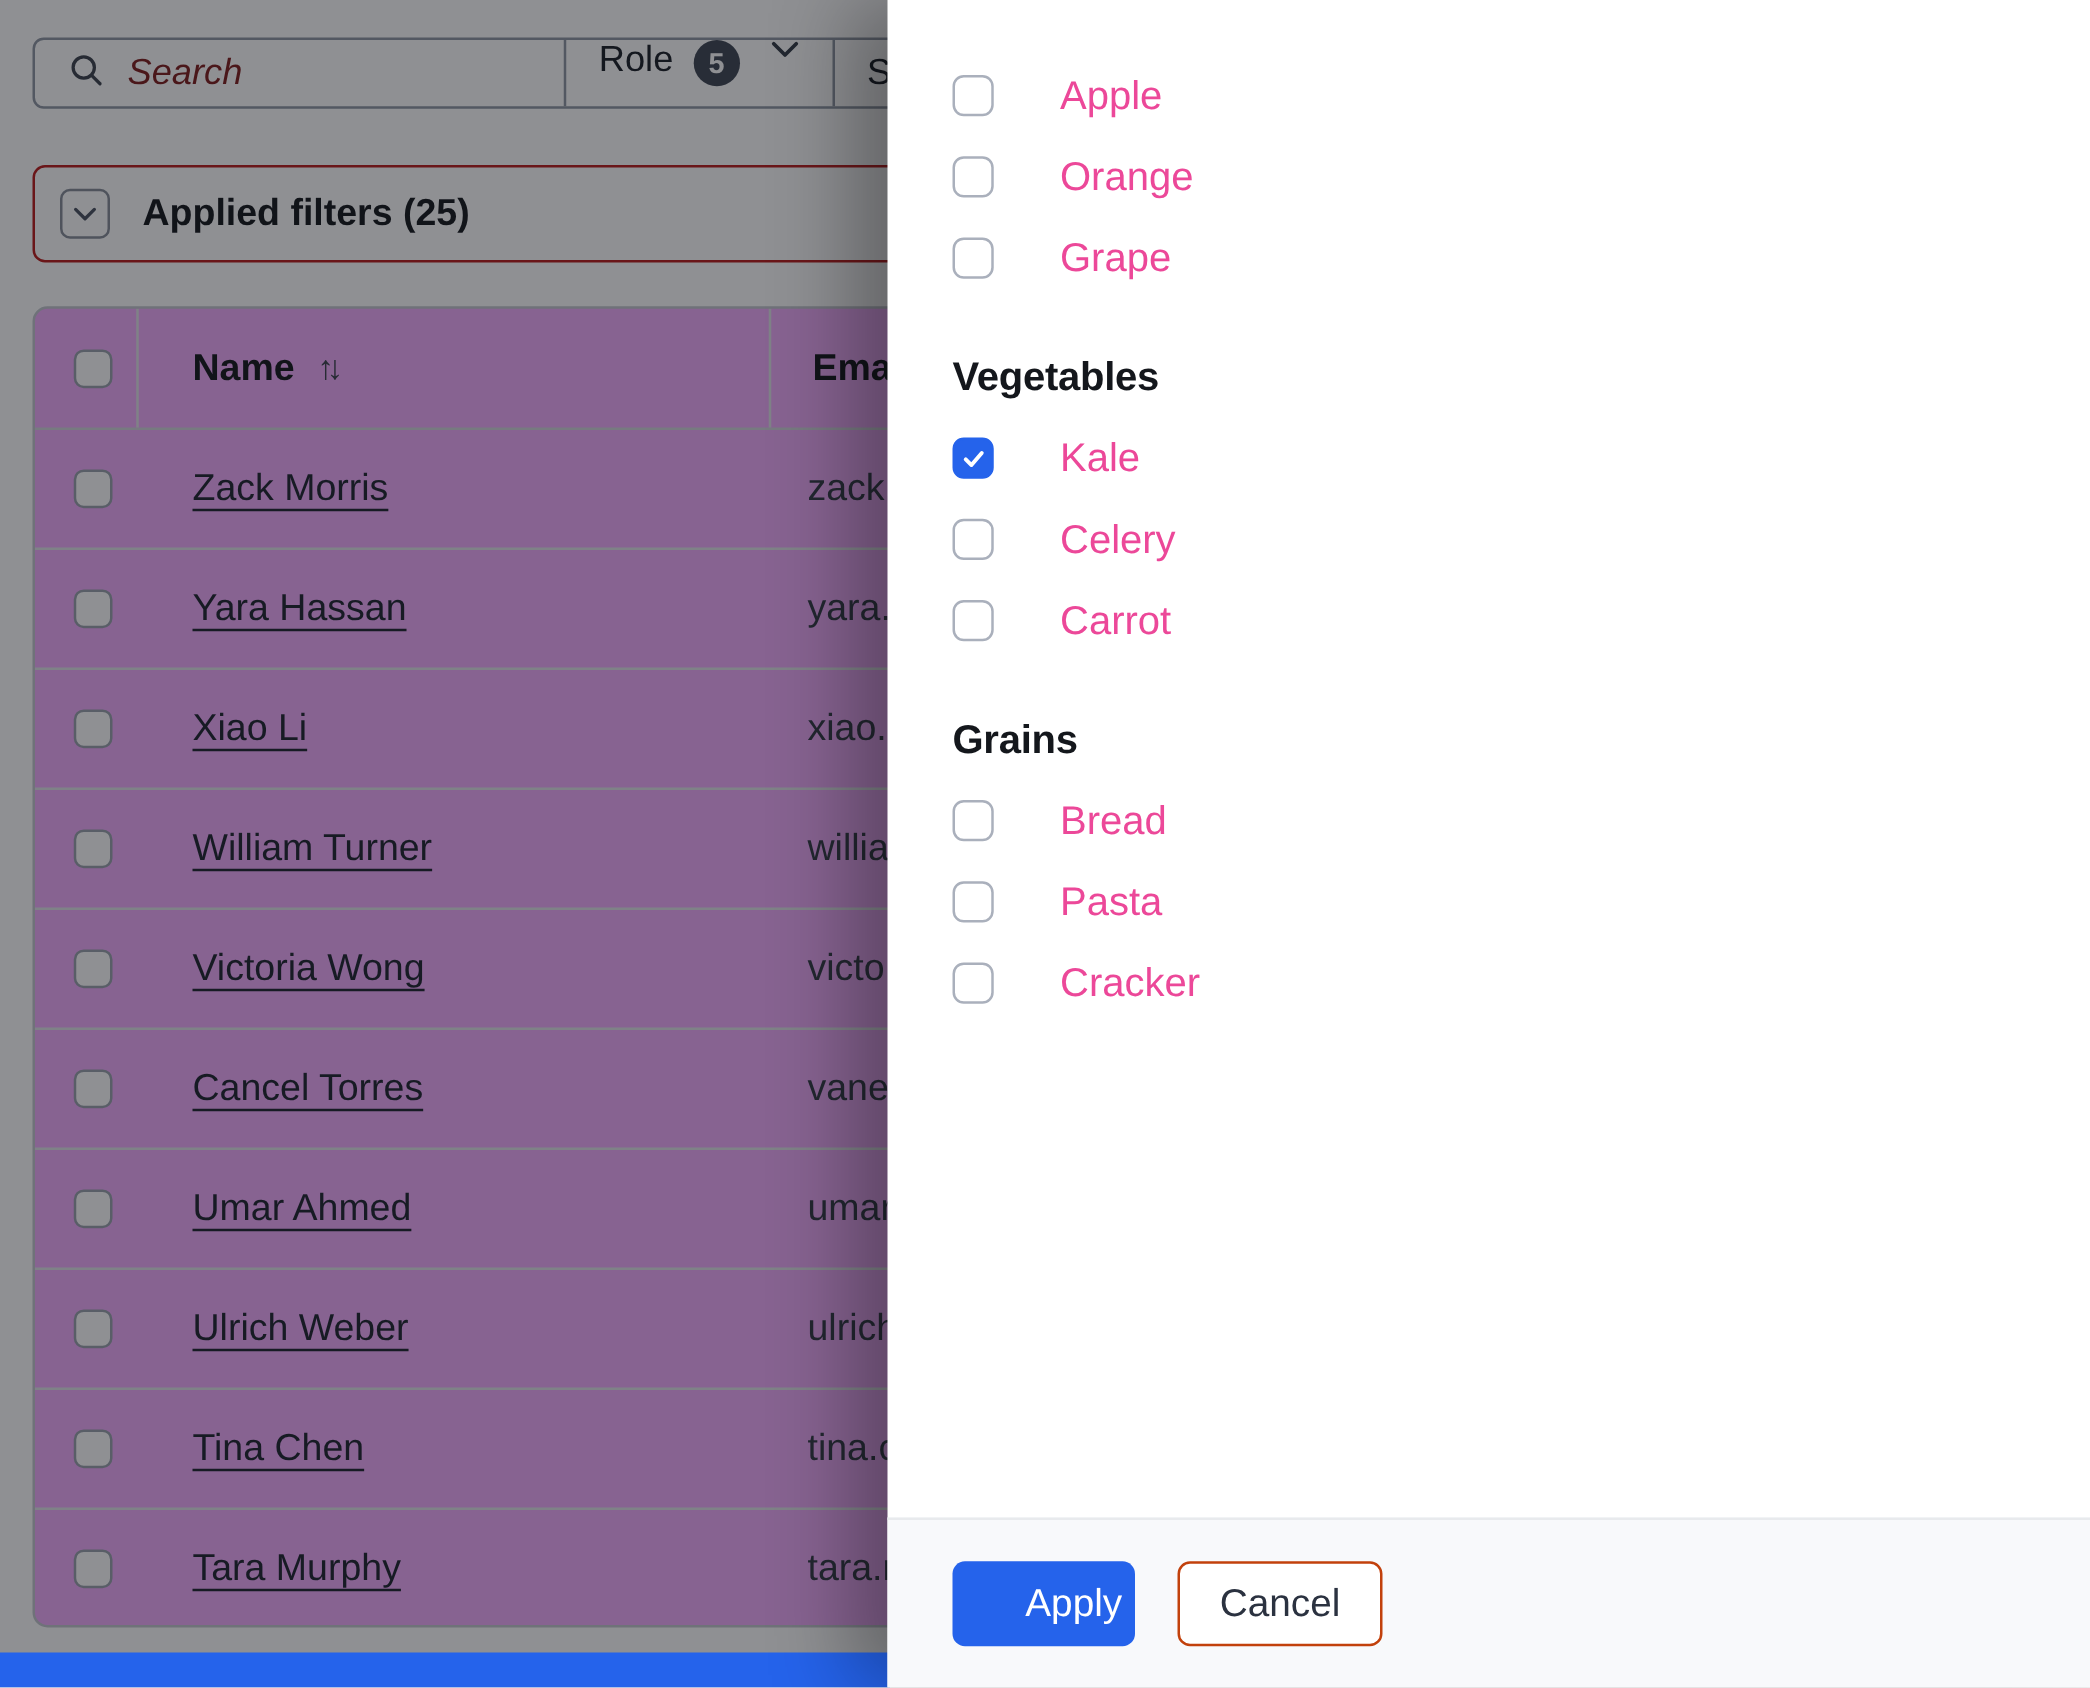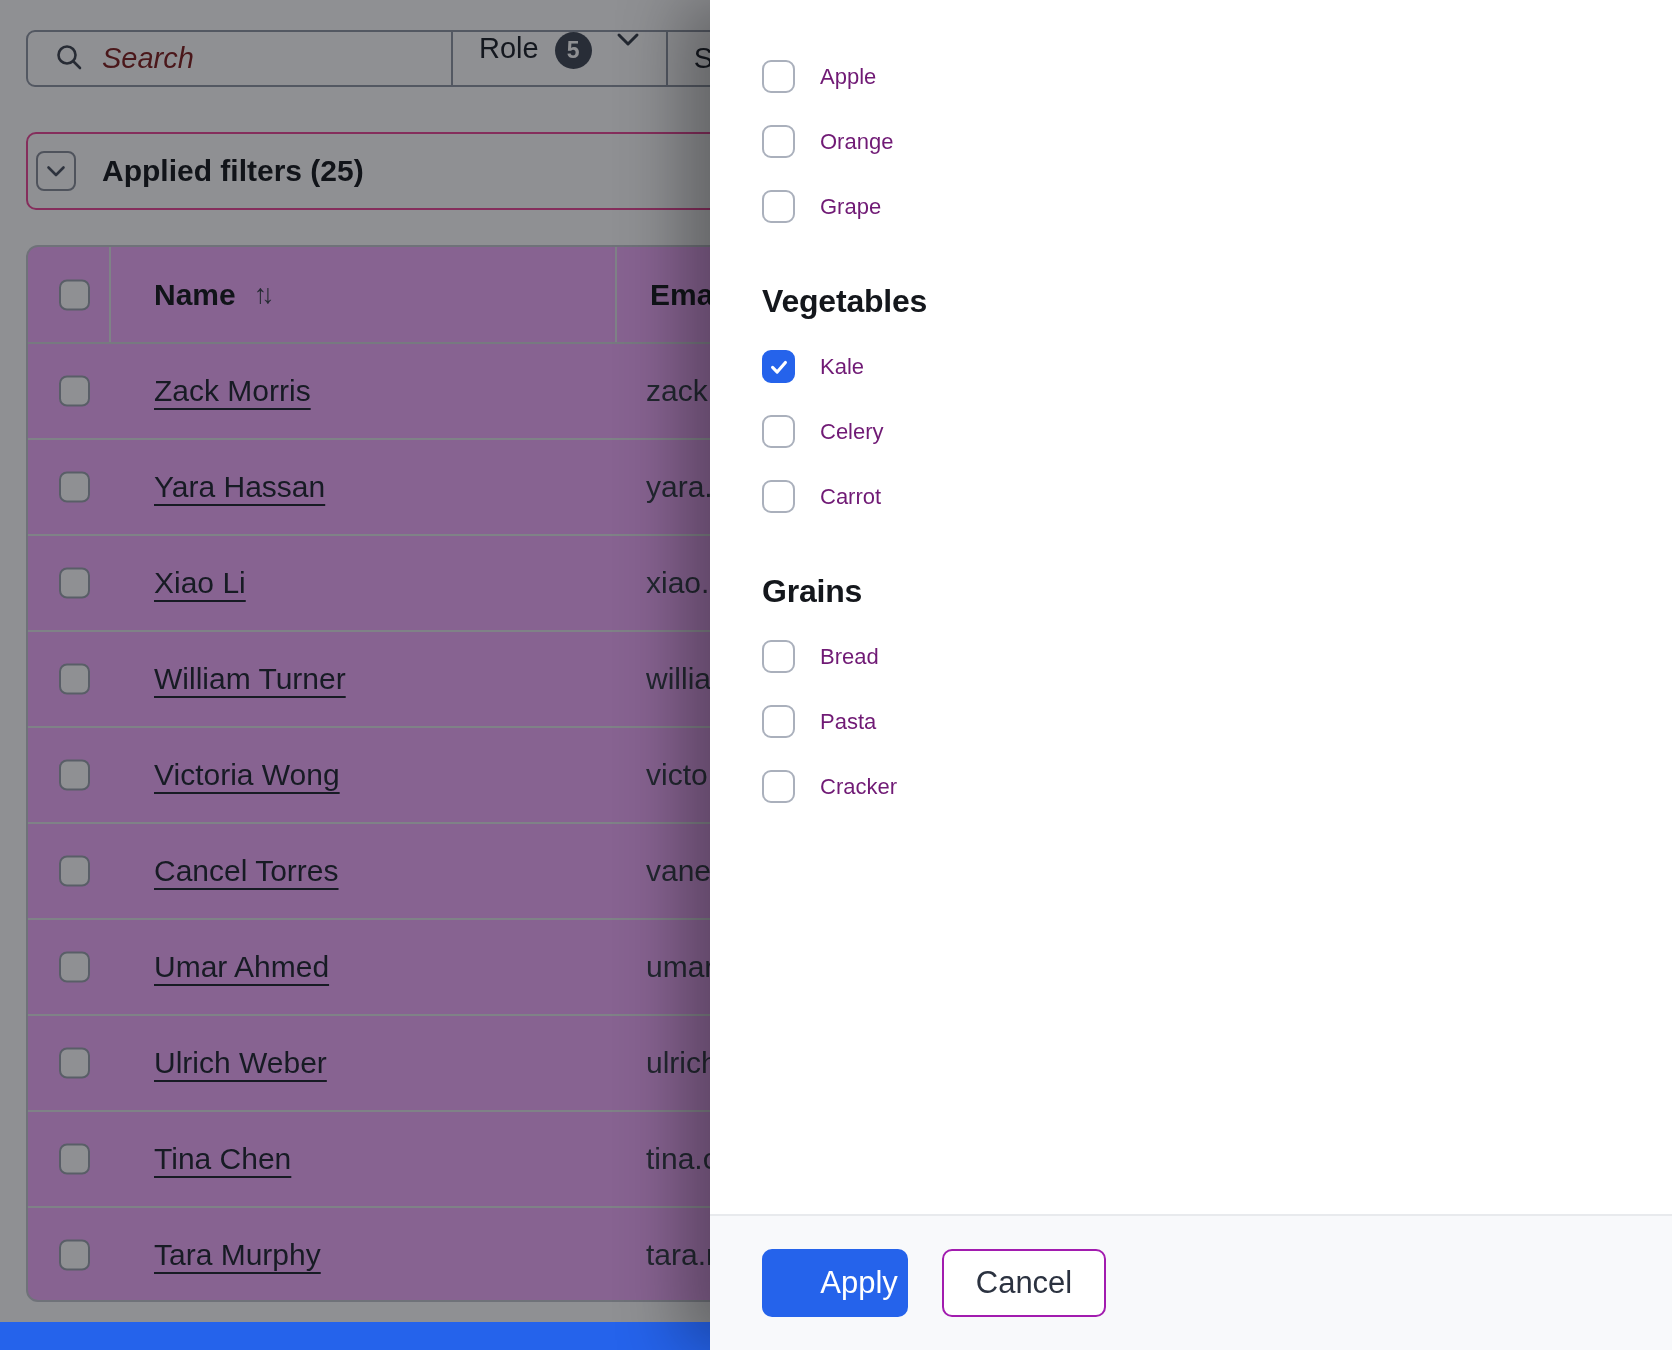--- a/index.html
+++ b/index.html
@@ -24,22 +24,22 @@
   .role-label { font-size:29px; color:#1a1e26; }
   .count-badge {
     min-width:37px; height:37px; border-radius:19px; background:#3f4754; color:#fff;
     display:grid; place-items:center; font-size:23px; font-weight:600; padding:0 8px;
   }
   .chev { margin-left:8px; display:grid; place-items:center; }
   .status-seg { display:flex; align-items:center; padding-left:26px; font-size:29px; color:#1a1e26; }
 
   .applied {
     position:absolute; left:26px; top:132px; width:1220px; height:78px;
-    border:2px solid #ec4899; border-radius:10px; background:#fff;
-    display:flex; align-items:center; gap:26px; padding-left:8px;
+    border:2px solid #b91c1c; border-radius:10px; background:#fff;
+    display:flex; align-items:center; gap:26px; padding-left:20px;
   }
   .applied-chevbox {
     width:40px; height:40px; border:2px solid #878d99; border-radius:8px;
     display:grid; place-items:center; background:#fff;
   }
   .applied-label { font-size:30px; font-weight:700; color:#14171c; }
 
   .tablecard {
     position:absolute; left:26px; top:245px; width:1220px; height:1057px;
     border:2px solid #c3c7ce; border-radius:12px; background:#f0abfc; overflow:hidden;
@@ -92,30 +92,30 @@
   .funnel-icon i:nth-child(3){ width:15px; }
   .panel-title { margin-left:40px; font-size:37px; font-weight:700; color:#101318; letter-spacing:-0.3px; }
   .close-btn { margin-left:auto; background:none; border:none; cursor:pointer; display:grid; place-items:center; }
 
   .panel-body { flex:1 1 auto; padding:44px 40px 0 52px; overflow:hidden; }
   .fsection + .fsection { margin-top:44px; }
   .fheading { font-size:32px; font-weight:700; color:#14171c; margin-bottom:14px; letter-spacing:-0.2px; }
   .opt { display:flex; align-items:center; gap:25px; height:65px; }
   .opt .cb { width:33px; height:33px; border-radius:9px; border:2px solid #aab0bc; }
   .opt .cb.checked { background:#2563eb; border-color:#2563eb; }
-  .opt-label { font-size:22px; color:#701a75; }
+  .opt-label { font-size:32px; color:#ec4899;margin-left:28px; }
 
   .panel-footer {
     flex:0 0 136px; border-top:2px solid #e8eaed; background:#f8f9fb;
     display:flex; align-items:center; gap:34px; padding-left:52px;
   }
   .btn { height:68px; border-radius:10px; font-size:31px; cursor:pointer;
          font-family:"Liberation Sans","DejaVu Sans",sans-serif; }
   .btn-apply { width:146px; background:#2563eb; border:none; color:#fff; font-weight:500;padding-left:48px; }
-  .btn-cancel { width:164px; background:#fff; border:2px solid #a21caf; color:#2b3240; }
+  .btn-cancel { width:164px; background:#fff; border:2px solid #c2410c; color:#2b3240; }
 </style>
 </head>
 <body>
 
 <div class="app">
 
   <div class="filterbar">
     <div class="search-seg">
       <span>
         <svg width="30" height="30" viewBox="0 0 30 30" fill="none">

